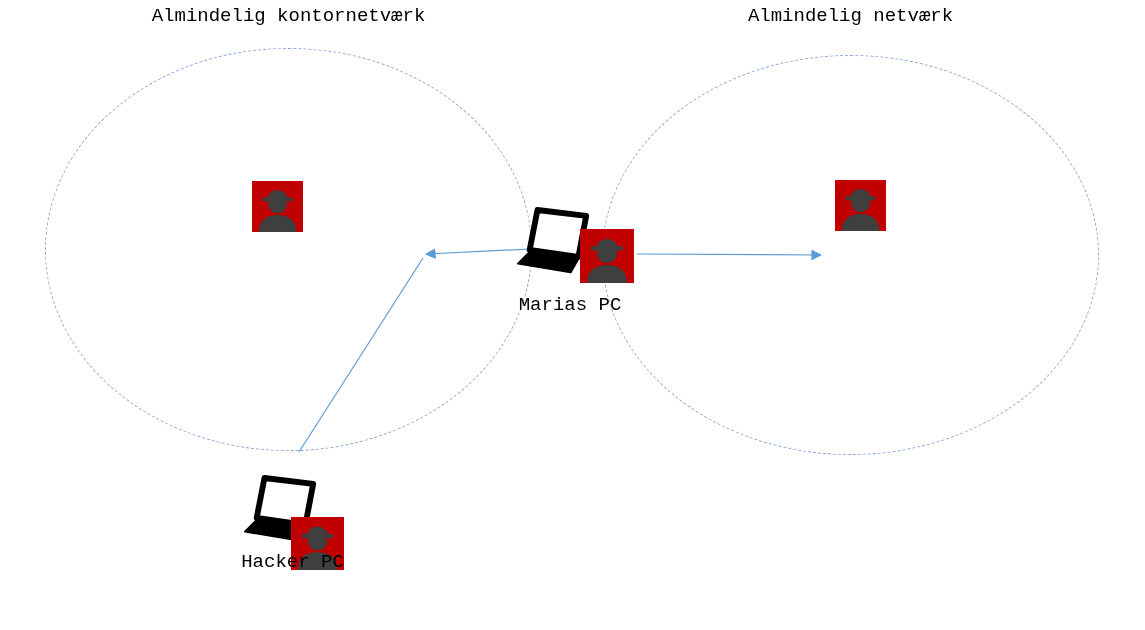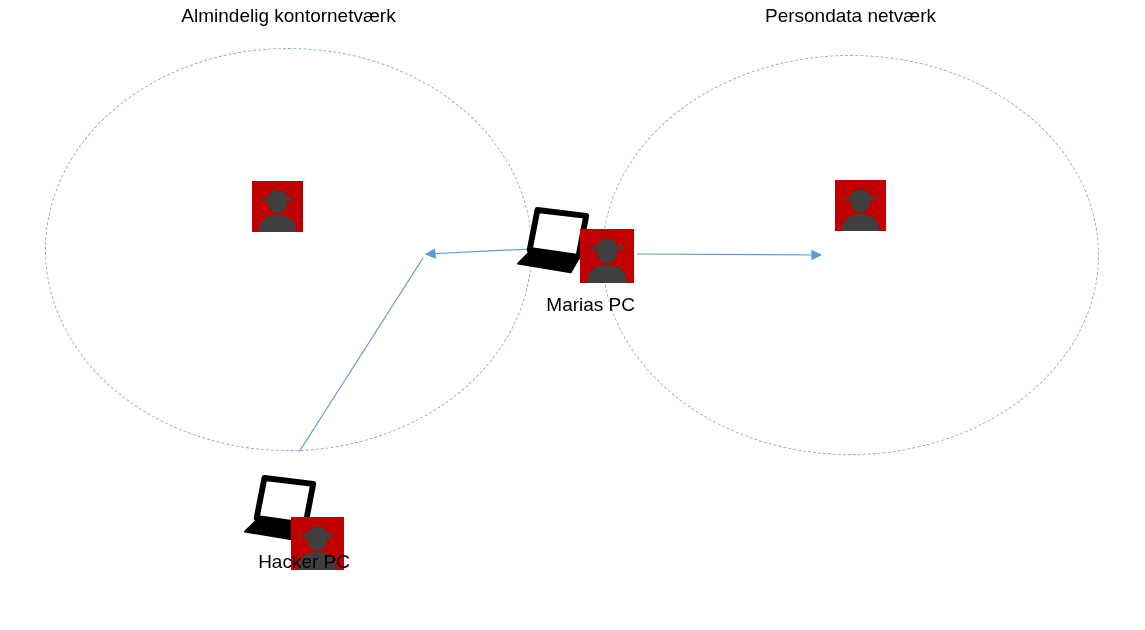--- a/index.html
+++ b/index.html
@@ -11,21 +11,21 @@
     --text-color: #000000;
     --bg-color: #FFFFFF;
   }
   * { margin: 0; padding: 0; box-sizing: border-box; }
   html, body { background: var(--bg-color); }
   #canvas {
     position: relative;
     width: 1145px;
     height: 630px;
     background: var(--bg-color);
-    font-family: Liberation Sans, sans-serif;
+    font-family: Liberation Mono, monospace;
     color: var(--text-color);
     overflow: hidden;
   }
   .ellipse {
     position: absolute;
     border: 1px dashed var(--ellipse-color);
     border-radius: 50%;
     background: transparent;
   }
   .ellipse.left  { left: 45px;  top: 48px; width: 487px; height: 403px; }
@@ -35,21 +35,21 @@
     top: 5px;
     text-align: center;
     font-size: 19px;
     color: var(--text-color);
     white-space: nowrap;
   }
   .net-label.left  { left: 45px;  width: 487px; }
   .net-label.right { left: 602px; width: 497px; }
   .node-label {
     position: absolute;
-    text-align: right;
+    text-align: center;
     font-size: 19px;
     color: var(--text-color);
     white-space: nowrap;
   }
   #marias-label { left: 505px; top: 294px; width: 130px; }
   #hacker-label { left: 235px; top: 551px; width: 115px; }
   svg.arrows { position: absolute; left: 0; top: 0; }
   .arrow-line { stroke: var(--arrow-color); stroke-width: 1.2; fill: none; }
   .arrow-head { fill: var(--arrow-color); }
   .icon { position: absolute; }
@@ -60,21 +60,21 @@
 </style>
 </head>
 <body>
 
 <div id="canvas">
 
   <div class="ellipse left"></div>
   <div class="ellipse right"></div>
 
   <div class="net-label left">Almindelig kontornetværk</div>
-  <div class="net-label right">Persondata netværk</div>
+  <div class="net-label right">Almindelig netværk</div>
 
   <svg class="arrows" width="1145" height="630" viewBox="0 0 1145 630">
     <defs>
       <marker id="arrow" viewBox="0 0 10 10" refX="8" refY="5" markerWidth="9" markerHeight="9" orient="auto">
         <path d="M0 0 L10 5 L0 10 z" class="arrow-head"></path>
       </marker>
     </defs>
     <line class="arrow-line" x1="530" y1="249" x2="427" y2="254" marker-end="url(#arrow)"></line>
     <line class="arrow-line" x1="299" y1="452" x2="423" y2="258"></line>
     <line class="arrow-line" x1="637" y1="254" x2="820" y2="255" marker-end="url(#arrow)"></line>

